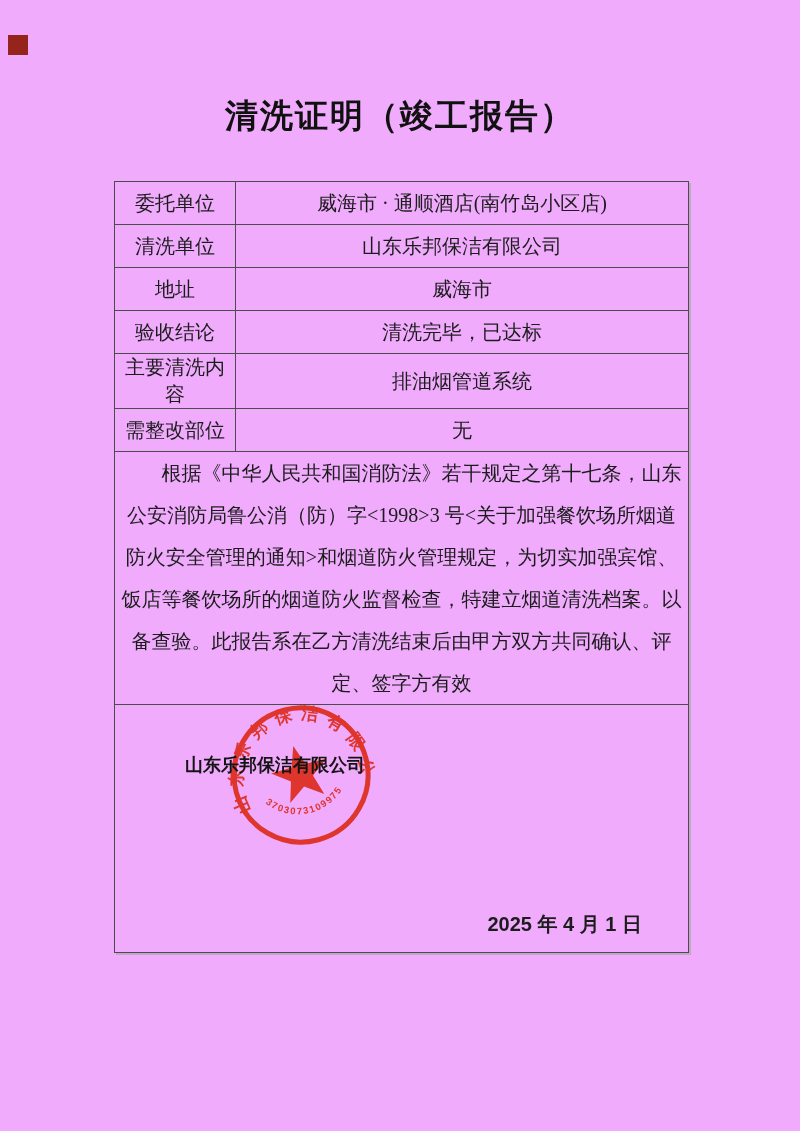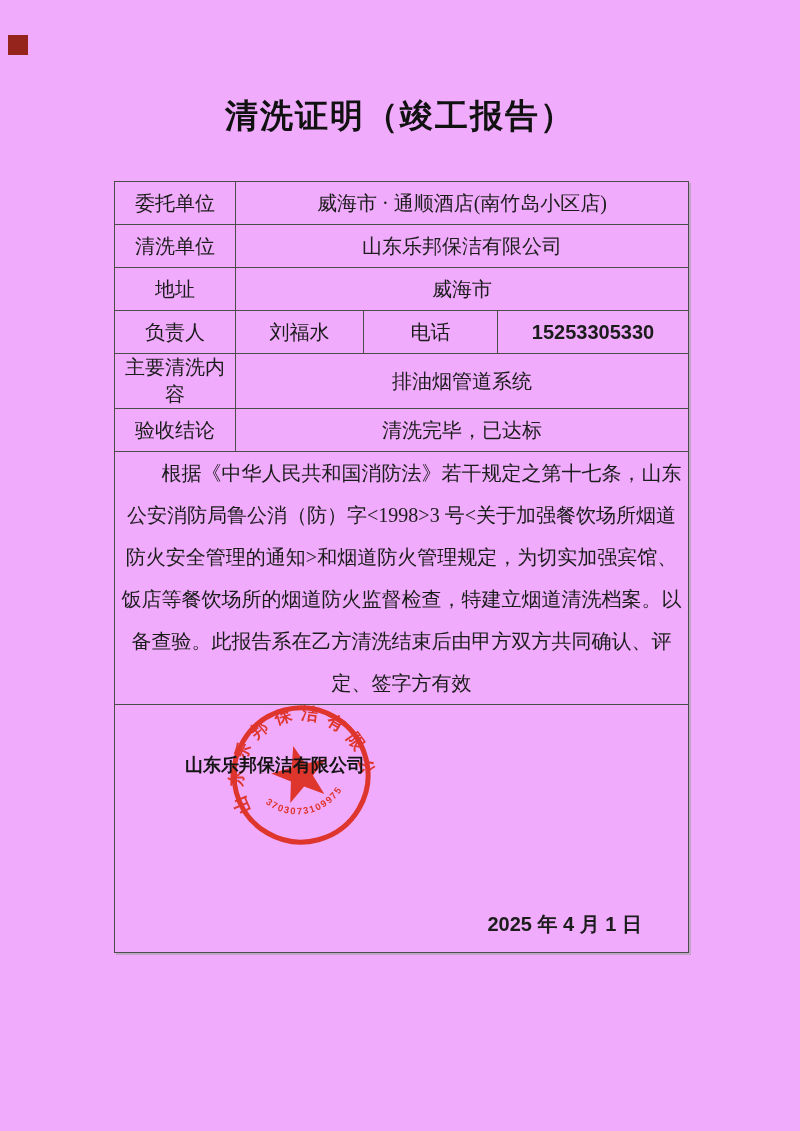--- a/index.html
+++ b/index.html
@@ -96,32 +96,30 @@
       </tr>
       <tr class="r">
         <td class="label">清洗单位</td>
         <td colspan="3">山东乐邦保洁有限公司</td>
       </tr>
       <tr class="r">
         <td class="label">地址</td>
         <td colspan="3">威海市</td>
       </tr>
       <tr class="r">
-        <td class="label">负责人</td>
-        <td>刘福水</td>
-        <td class="label">电话</td>
-        <td class="num">15253305330</td>
+        <td class="label">验收结论</td>
+        <td colspan="3">清洗完毕，已达标</td>
       </tr>
       <tr class="r">
         <td class="label">主要清洗内容</td>
         <td colspan="3">排油烟管道系统</td>
       </tr>
       <tr class="r">
-        <td class="label">验收结论</td>
-        <td colspan="3">清洗完毕，已达标</td>
+        <td class="label">需整改部位</td>
+        <td colspan="3">无</td>
       </tr>
       <tr>
         <td colspan="4" class="notice-cell">根据《中华人民共和国消防法》若干规定之第十七条，山东公安消防局鲁公消（防）字&lt;1998&gt;3 号&lt;关于加强餐饮场所烟道防火安全管理的通知&gt;和烟道防火管理规定，为切实加强宾馆、饭店等餐饮场所的烟道防火监督检查，特建立烟道清洗档案。以备查验。此报告系在乙方清洗结束后由甲方双方共同确认、评定、签字方有效</td>
       </tr>
       <tr>
         <td colspan="4" class="sign-cell">
           <div class="company-name">山东乐邦保洁有限公司</div>
           <div class="stamp-wrap">
             <svg viewBox="0 0 152 152" width="152" height="152">
               <g transform="rotate(-15 76 76)" opacity="0.92">

